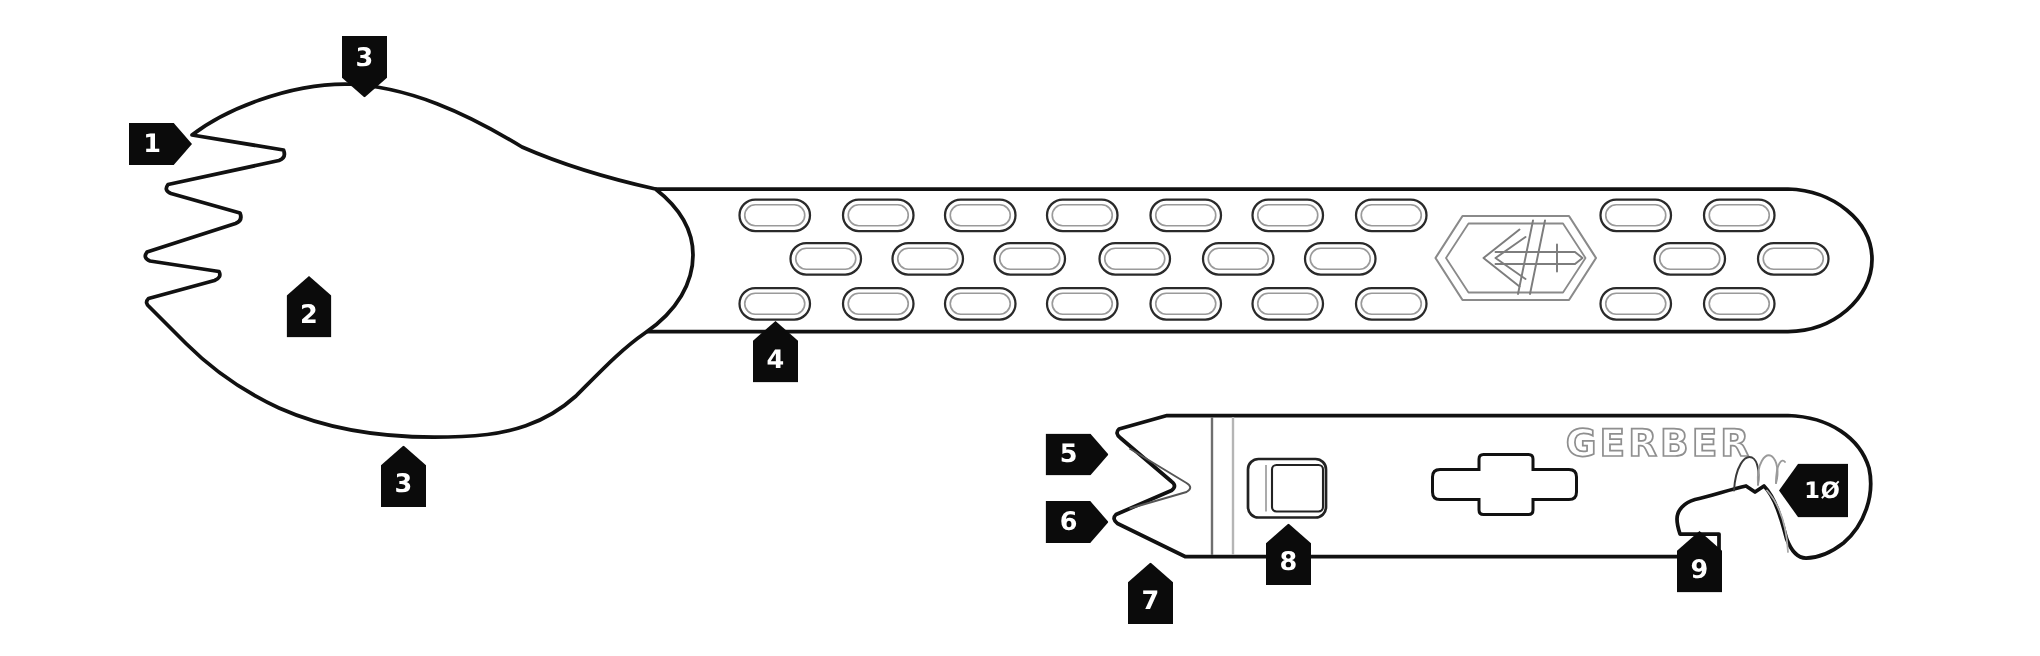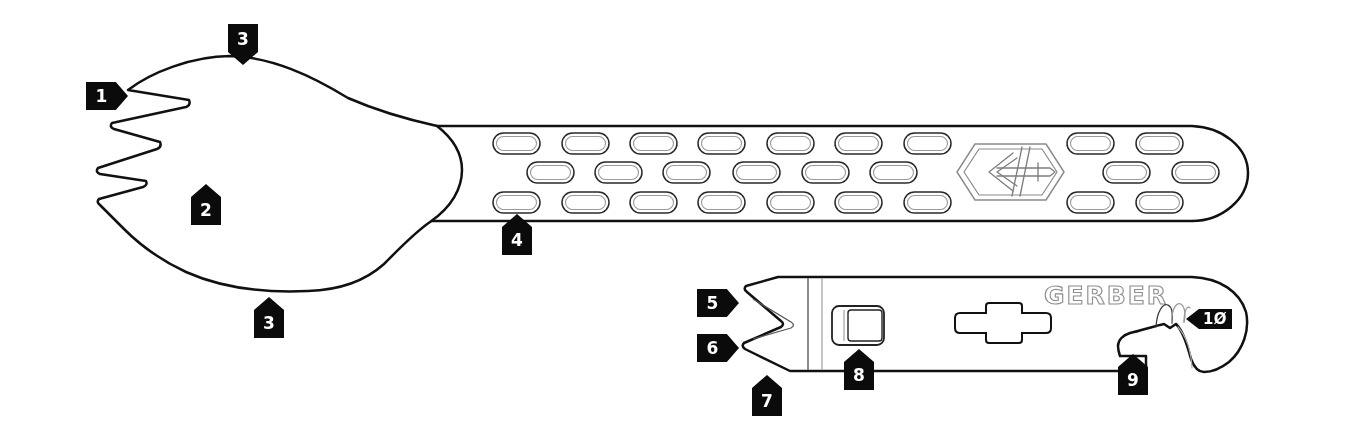--- a/index.html
+++ b/index.html
@@ -5,21 +5,21 @@
   html,body{margin:0;padding:0;background:#fff;}
   #stage{position:relative;width:1360px;height:437px;background:#fff;overflow:hidden;
          font-family:"DejaVu Sans","Liberation Sans",sans-serif;}
   #art{position:absolute;left:0;top:0;}
   .tag{position:absolute;background:#0b0b0b;color:#fff;font-weight:bold;
        display:flex;align-items:center;justify-content:center;
        font-size:17px;line-height:1;z-index:5;}
   .tag.up{width:30px;height:41px;clip-path:polygon(50% 0,100% 32%,100% 100%,0 100%,0 32%);padding-top:11px;box-sizing:border-box;}
   .tag.down{width:30px;height:41px;clip-path:polygon(0 0,100% 0,100% 68%,50% 100%,0 68%);padding-bottom:11px;box-sizing:border-box;}
   .tag.right{width:42px;height:28px;clip-path:polygon(0 0,71% 0,100% 50%,71% 100%,0 100%);padding-right:11px;box-sizing:border-box;}
-  .tag.left{width:46px;height:20px;clip-path:polygon(28% 0,100% 0,100% 100%,28% 100%,0 50%);padding-left:12px;box-sizing:border-box;}
+  .tag.left{width:46px;height:36px;clip-path:polygon(28% 0,100% 0,100% 100%,28% 100%,0 50%);padding-left:12px;box-sizing:border-box;}
   .tag.left{font-size:15px;letter-spacing:0.5px;}
   svg text.brand{font-family:"DejaVu Sans","Liberation Sans",sans-serif;font-weight:bold;
        font-size:25px;letter-spacing:2px;fill:#ffffff;stroke:#8f8f8f;stroke-width:1.15px;}
 </style>
 </head>
 <body>
 
 <div id="stage">
 
   <svg id="art" width="1360" height="437" viewBox="0 0 1360 437">

